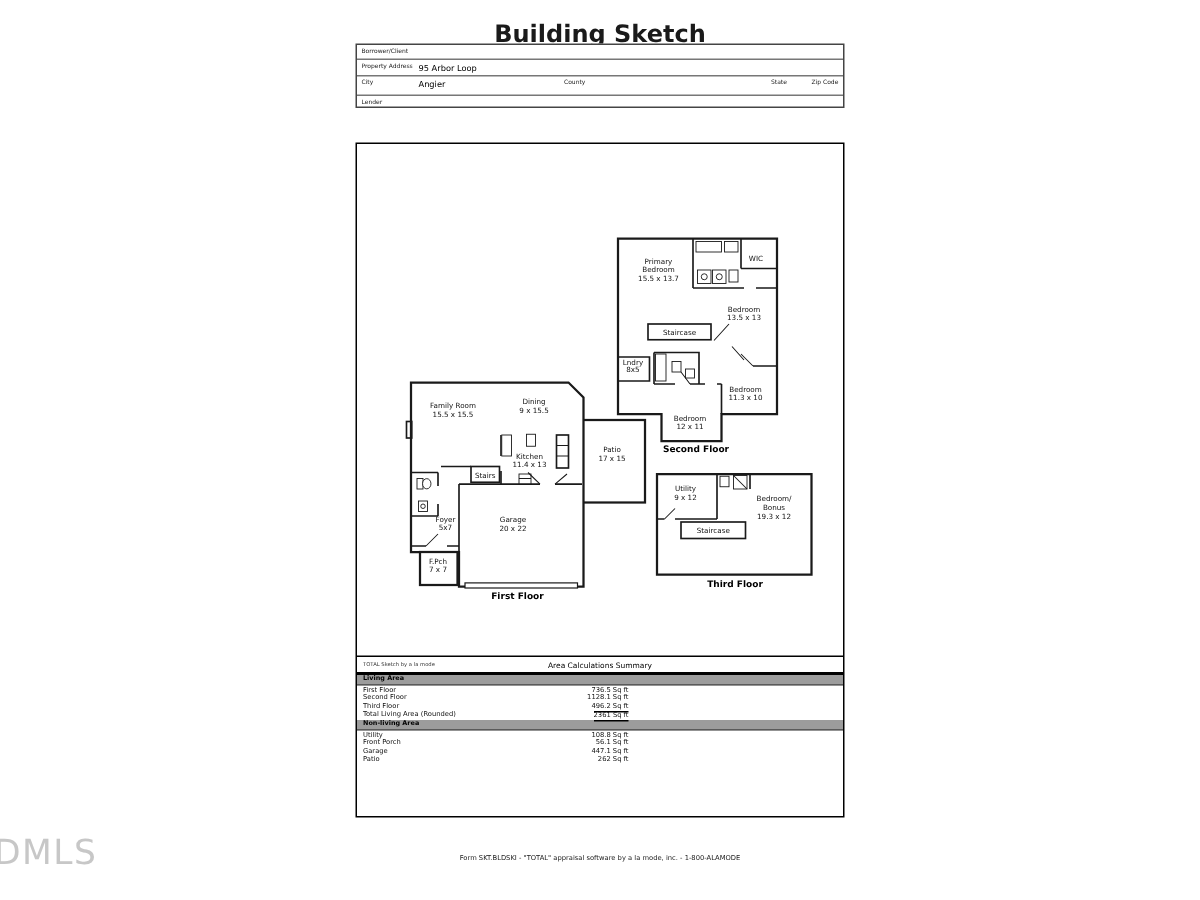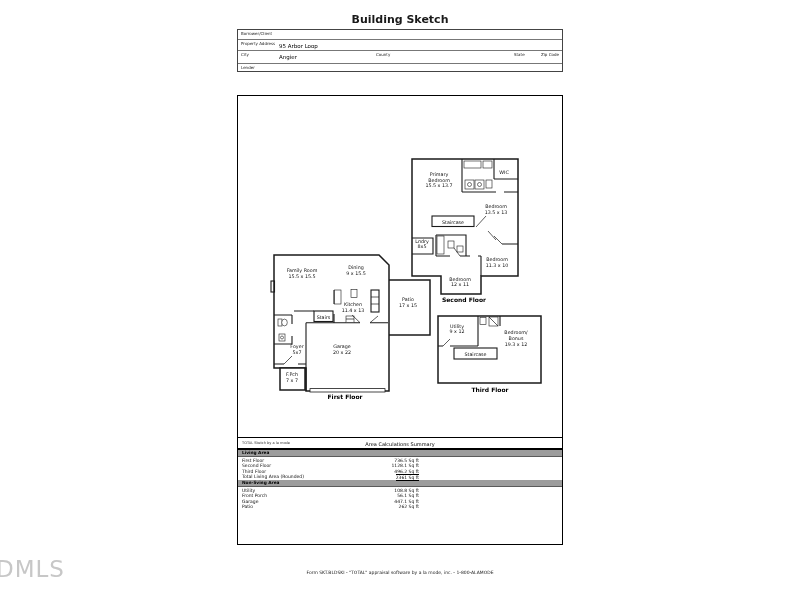--- a/index.html
+++ b/index.html
@@ -1,20 +1,20 @@
 <!DOCTYPE html>
 <html><head>
 <meta charset="utf-8">
 <style>
   html,body{margin:0;padding:0;background:#fff;}
   .page{position:relative;width:800px;height:600px;background:#fff;overflow:hidden;
         font-family:"DejaVu Sans",sans-serif;color:#111;}
   .abs{position:absolute;}
   
-  .title{left:0;top:13px;width:800px;text-align:center;font-size:11px;font-weight:bold;color:#1a1a1a;}
+  .title{left:0;top:13px;width:800px;text-align:center;font-size:16px;font-weight:bold;color:#1a1a1a;}
   
   .hdr{left:237px;top:29px;width:326px;height:43px;border:1px solid #444;box-sizing:border-box;background:#fff;}
   .hdr-row{position:relative;border-bottom:0.8px solid #777;}
   .hdr-row:last-child{border-bottom:none;}
   .r1{height:9px;} .r2{height:10px;} .r3{height:12px;} .r4{height:10px;}
   .hlbl{position:absolute;top:1px;font-size:4px;color:#222;}
   .hval{position:absolute;top:2.5px;font-size:5.5px;color:#000;}
   
   .sketch{left:237px;top:95px;width:326px;height:450px;border:1.5px solid #000;box-sizing:border-box;background:#fff;}
   .sketch svg{position:absolute;left:0;top:0;}

